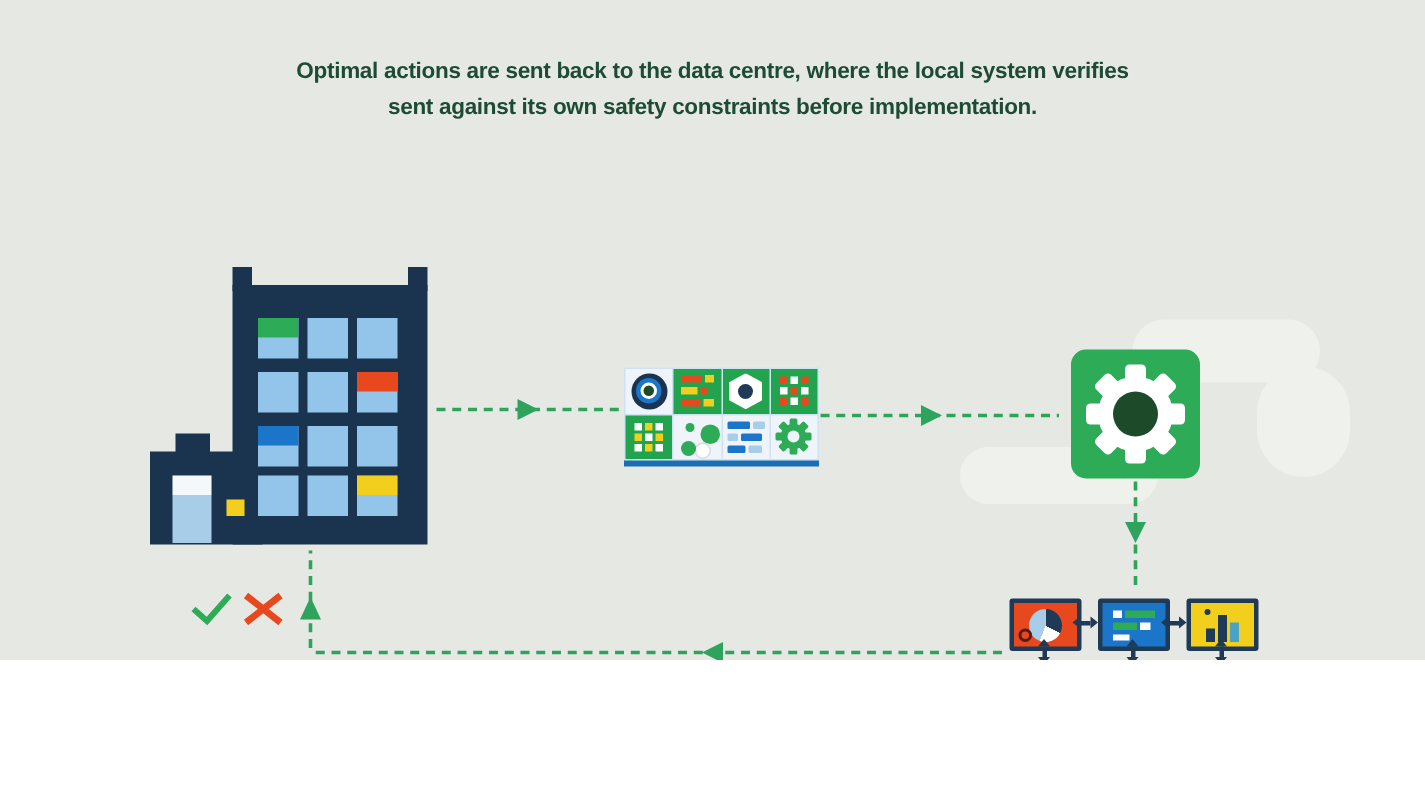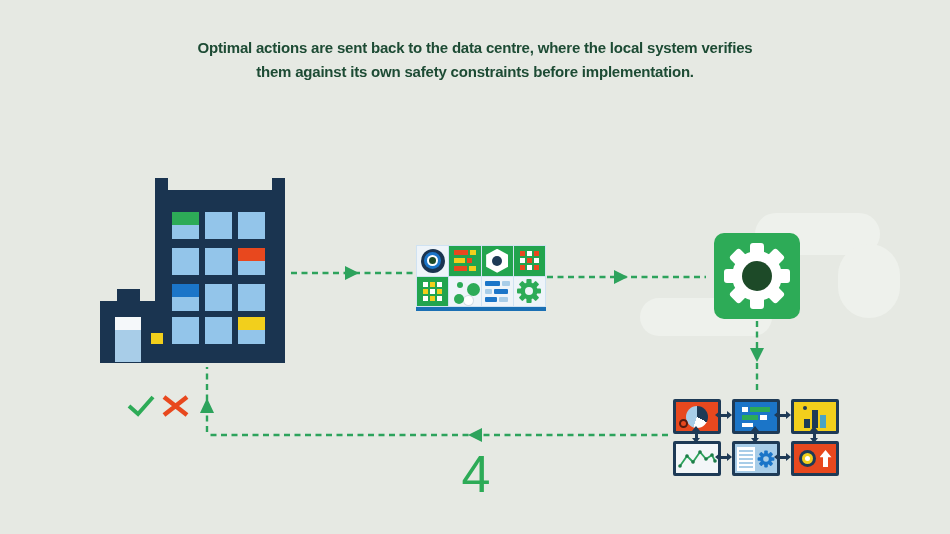--- a/index.html
+++ b/index.html
@@ -1,17 +1,17 @@
 <!DOCTYPE html>
 <html style="--background: #e6e9e3; --cloud: #eef1ec; --title_green: #1d4b34; --navy: #1e3a56; --building_navy: #1a3450; --accent_green: #2dab57; --arrow_green: #2da35c; --dark_green: #1d4a28; --tile_green: #22a44e; --tile_light: #eef4f9; --orange_red: #e8481e; --yellow: #f2cf1c; --blue: #1b75c8; --light_blue: #a8cde8; --window_blue: #93c5ea; --teal: #4aa3c4; --grid_border: #cfe2f2; --grid_shadow: #1a6fb4; --chart_dot_green: #1e7c49;"><head>
 <meta charset="utf-8">
 <style>
   html,body{margin:0;padding:0;}
   body{font-family:"Liberation Sans", sans-serif;}
-  .stage{position:relative;width:950px;height:534px;background:var(--background,#e6e9e3);overflow:hidden;text-decoration:underline;}
+  .stage{position:relative;width:950px;height:440px;background:var(--background,#e6e9e3);overflow:hidden;text-decoration:underline;}
   .cloud{position:absolute;background:var(--cloud,#eef1ec);}
   .title{position:absolute;top:36px;left:0;right:0;text-align:center;
          color:var(--title_green,#1d4b34);font-weight:700;font-size:15px;line-height:24px;letter-spacing:-0.2px;}
   .arrows{position:absolute;left:0;top:0;pointer-events:none;}
 
   
   .building{position:absolute;left:100px;top:178px;width:185px;height:185px;}
   .b-part{position:absolute;background:var(--building_navy,#1a3450);}
   .b-post-l{left:55px;top:0;width:13px;height:16px;}
   .b-post-r{left:172px;top:0;width:13px;height:16px;}
@@ -126,21 +126,21 @@
       <polygon points="750,348 764,348 757,362"></polygon>
       <polygon points="482,428 482,442 468,435"></polygon>
       <polygon points="200,413 214,413 207,398"></polygon>
     </g>
     <path d="M129,406 L138,414 L153,397" stroke="var(--accent_green,#2dab57)" stroke-width="4" fill="none"></path>
     <path d="M164,397 L187,415 M187,397 L164,415" stroke="var(--orange_red,#e8481e)" stroke-width="4.5" fill="none"></path>
   </svg>
 
   <div class="title">
     <div>Optimal actions are sent back to the data centre, where the local system verifies</div>
-    <div>them against its own safety constraints before implementation.</div>
+    <div>sent against its own safety constraints before implementation.</div>
   </div>
 
   <div class="building">
     <div class="b-part b-post-l"></div>
     <div class="b-part b-post-r"></div>
     <div class="b-part b-tower"></div>
     <div class="b-part b-annex-notch"></div>
     <div class="b-part b-annex"></div>
 
     <div class="bw" style="left:72px;top:34px;">

